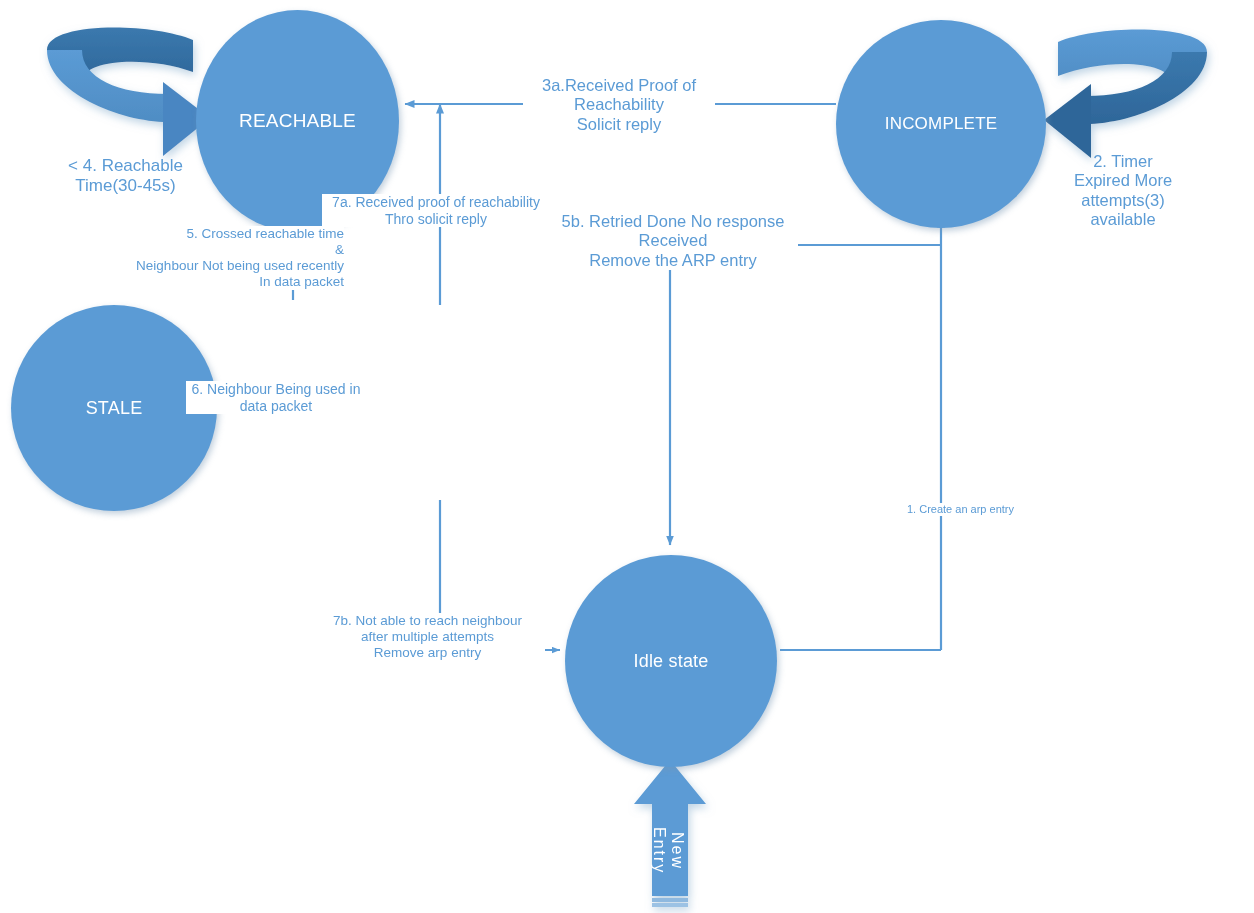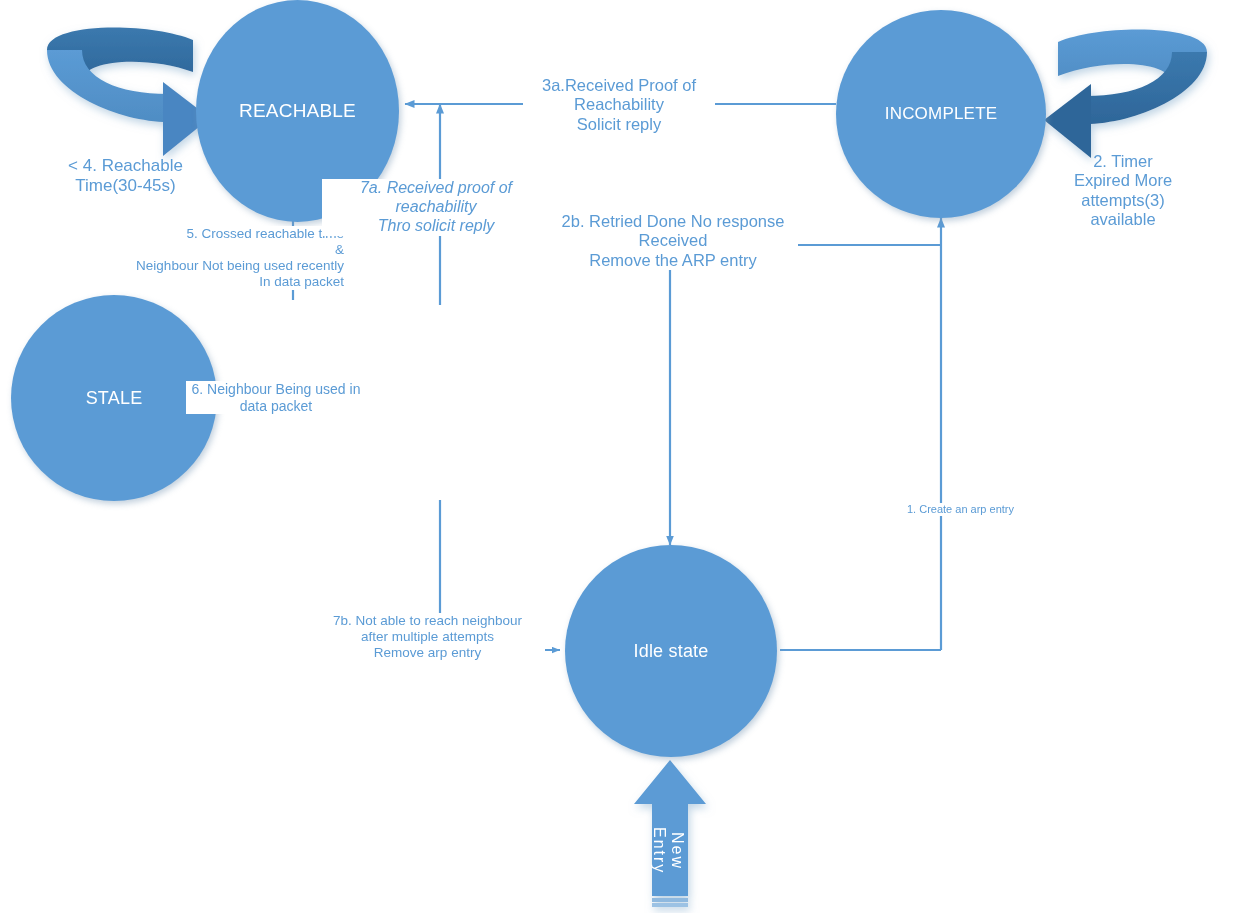--- a/index.html
+++ b/index.html
@@ -30,20 +30,21 @@
     position: absolute;
     border-radius: 50%;
     background: #5B9BD5;
     box-shadow: 2px 3px 6px rgba(120,150,180,0.45);
     display: flex;
     align-items: center;
     justify-content: center;
     color: #ffffff;
     text-align: center;
     line-height: 1.15;
+    margin-top: 10px;
   }
   .state-label {
     color: #ffffff;
     font-weight: 400;
     letter-spacing: 0.2px;
     pointer-events: none;
   }
   .edge-label {
     position: absolute;
     color: #5B9BD5;
@@ -162,36 +163,36 @@
 
   <div class="edge-label" style="left:1058px; top:152px; width:130px; font-size:16.5px;">2. Timer
 Expired More
 attempts(3)
 available</div>
 
   <div class="edge-label boxed" style="left:523px; top:76px; width:192px; font-size:16.5px;">3a.Received Proof of
 Reachability
 Solicit reply</div>
 
-  <div class="edge-label boxed" style="left:548px; top:212px; width:250px; font-size:16.5px;">2b. Retried Done No response
+  <div class="edge-label boxed" style="left:548px; top:212px; width:250px; font-size:16.5px;">5b. Retried Done No response
 Received
 Remove the ARP entry</div>
 
   <div class="edge-label" style="left:38px; top:156px; width:175px; font-size:17px;">&lt; 4. Reachable
 Time(30-45s)</div>
 
   <div class="edge-label boxed" style="left:84px; top:226px; width:260px; font-size:13.5px;text-align:right;">5. Crossed reachable time
 &amp;
 Neighbour Not being used recently
 In data packet</div>
 
   <div class="edge-label boxed" style="left:186px; top:381px; width:180px; font-size:14px;">6. Neighbour Being used in
 data packet</div>
 
-  <div class="edge-label boxed" style="left:322px; top:179px; width:228px; font-size:16px;font-style:italic;">7a. Received proof of reachability
+  <div class="edge-label boxed" style="left:322px; top:194px; width:228px; font-size:14px;">7a. Received proof of reachability
 Thro solicit reply</div>
 
   <div class="edge-label boxed" style="left:310px; top:613px; width:235px; font-size:13.5px;">7b. Not able to reach neighbour
 after multiple attempts
 Remove arp entry</div>
 
   <div class="arrowtext" style="position:absolute; left:654px; top:806px; width:32px; height:90px; font-size:16px;">New Entry</div>
 
 </div>
 

